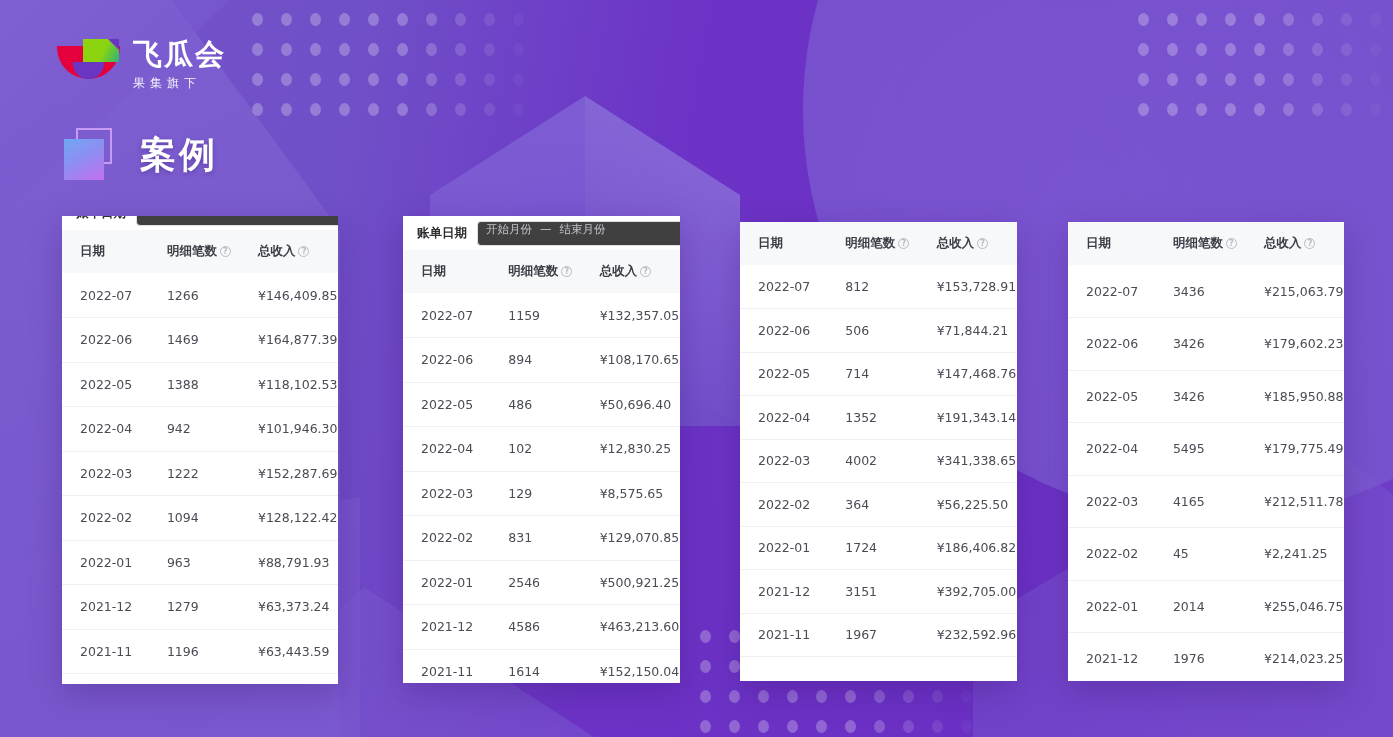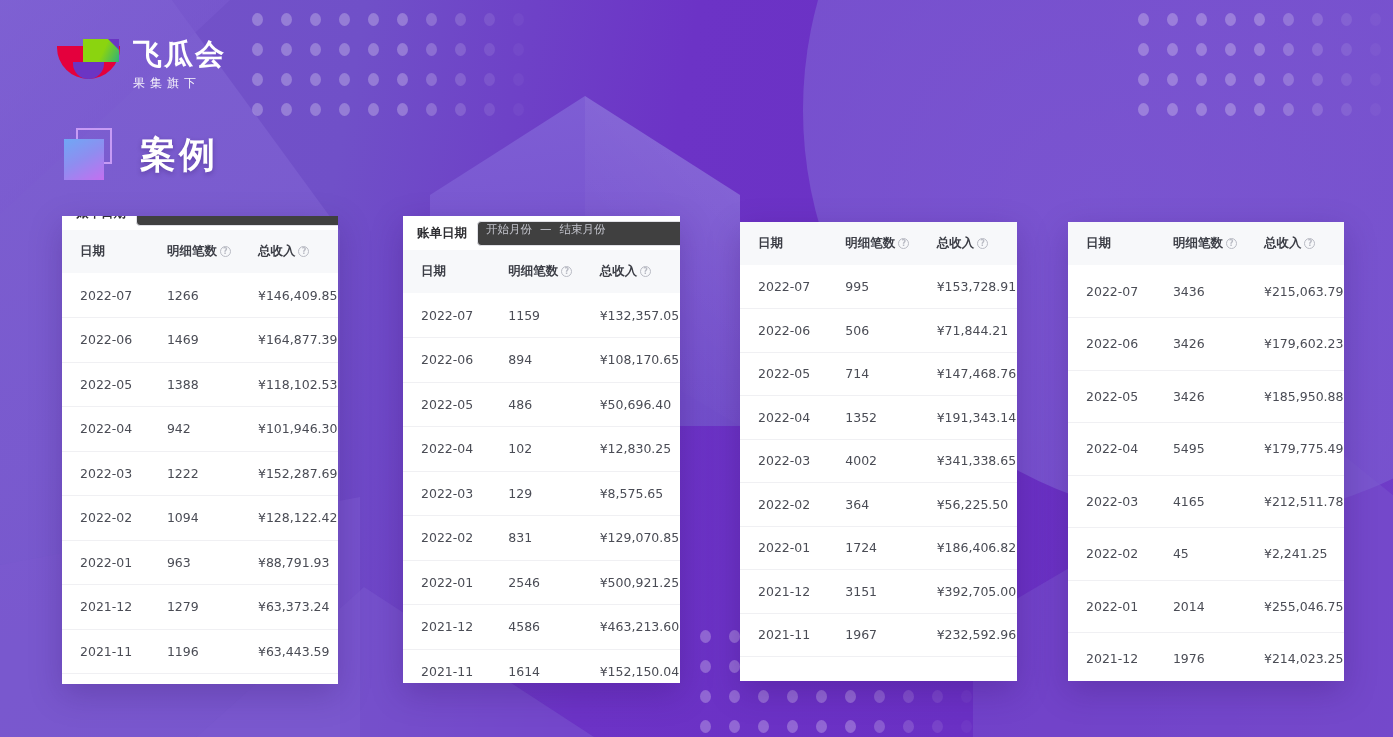--- a/index.html
+++ b/index.html
@@ -470,21 +470,21 @@
           <thead>
             <tr>
               <th class="c0">日期</th>
               <th class="c1">明细笔数<span class="qm">?</span></th>
               <th class="c2">总收入<span class="qm">?</span></th>
             </tr>
           </thead>
           <tbody>
             <tr style="height:43.5px">
               <td class="c0">2022-07</td>
-              <td class="c1">995</td>
+              <td class="c1">812</td>
               <td class="c2">¥153,728.91</td>
             </tr>
             <tr style="height:43.5px">
               <td class="c0">2022-06</td>
               <td class="c1">506</td>
               <td class="c2">¥71,844.21</td>
             </tr>
             <tr style="height:43.5px">
               <td class="c0">2022-05</td>
               <td class="c1">714</td>

